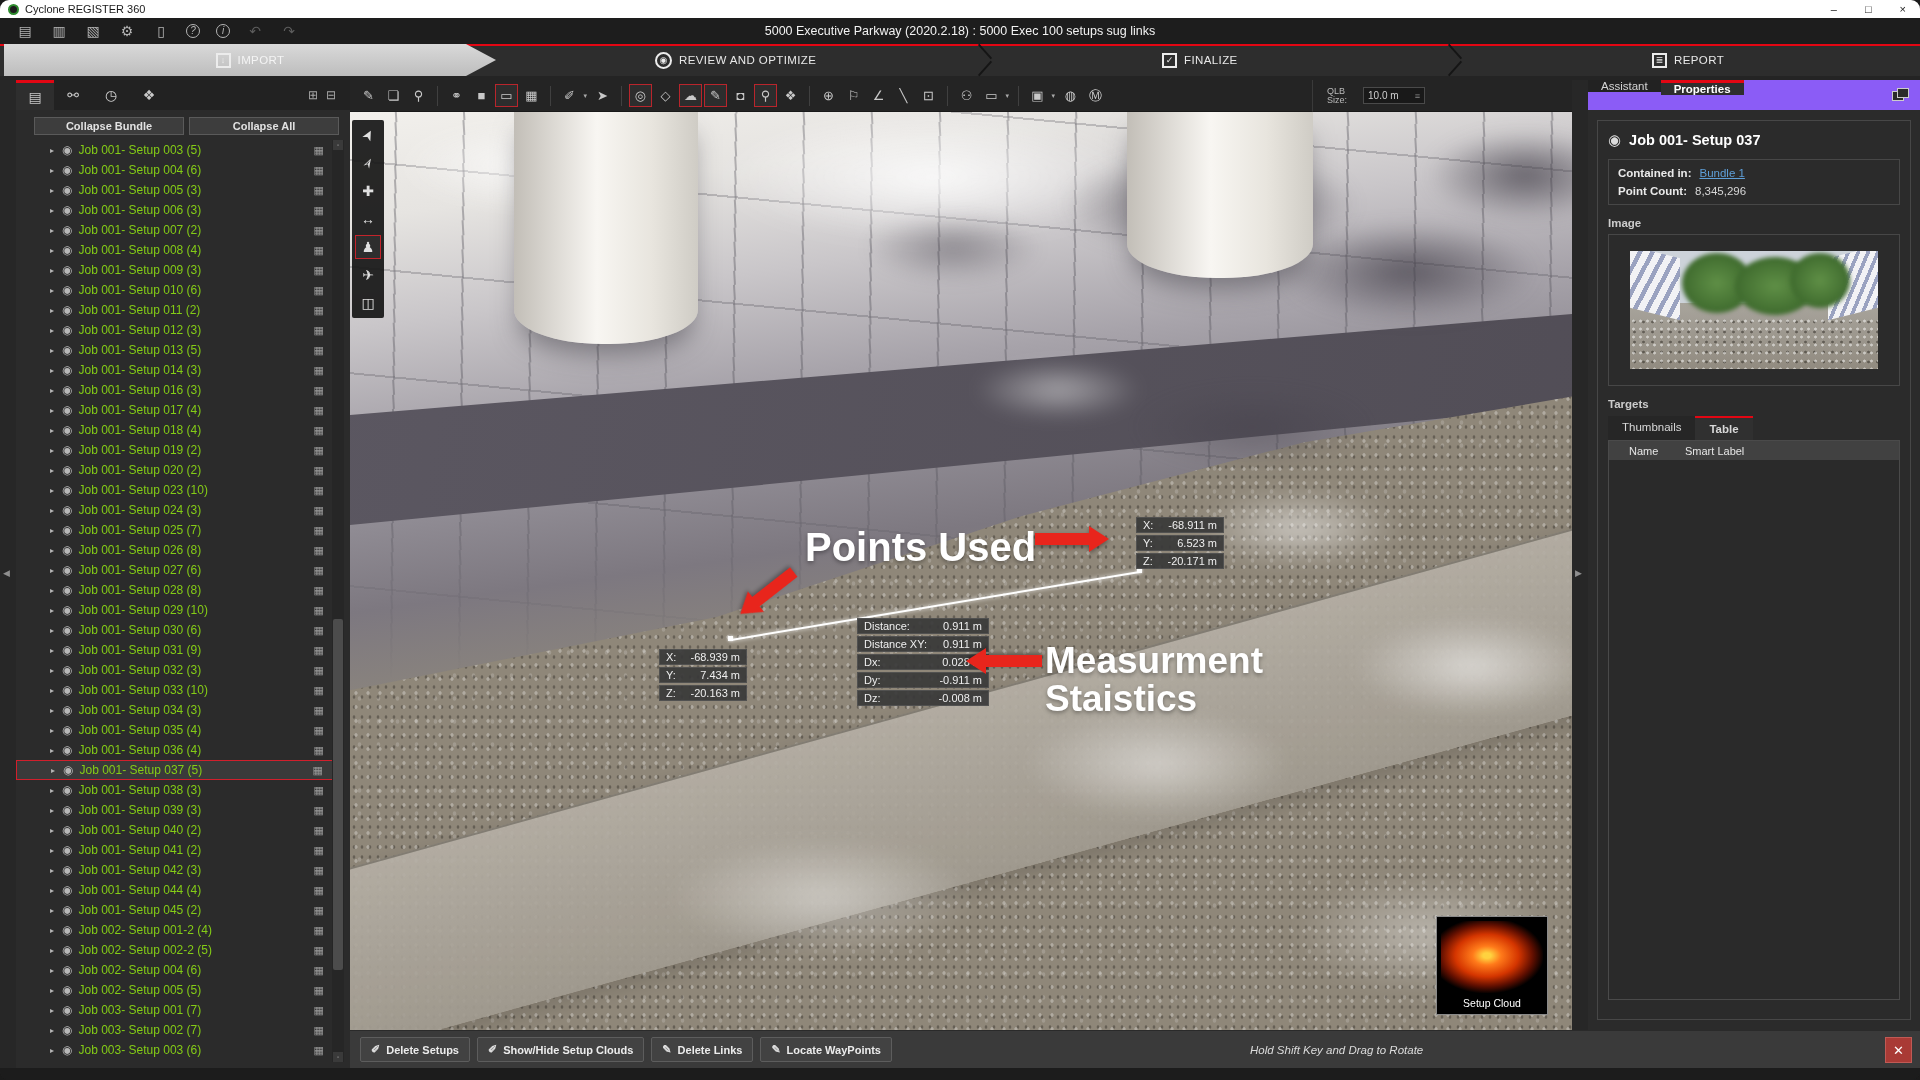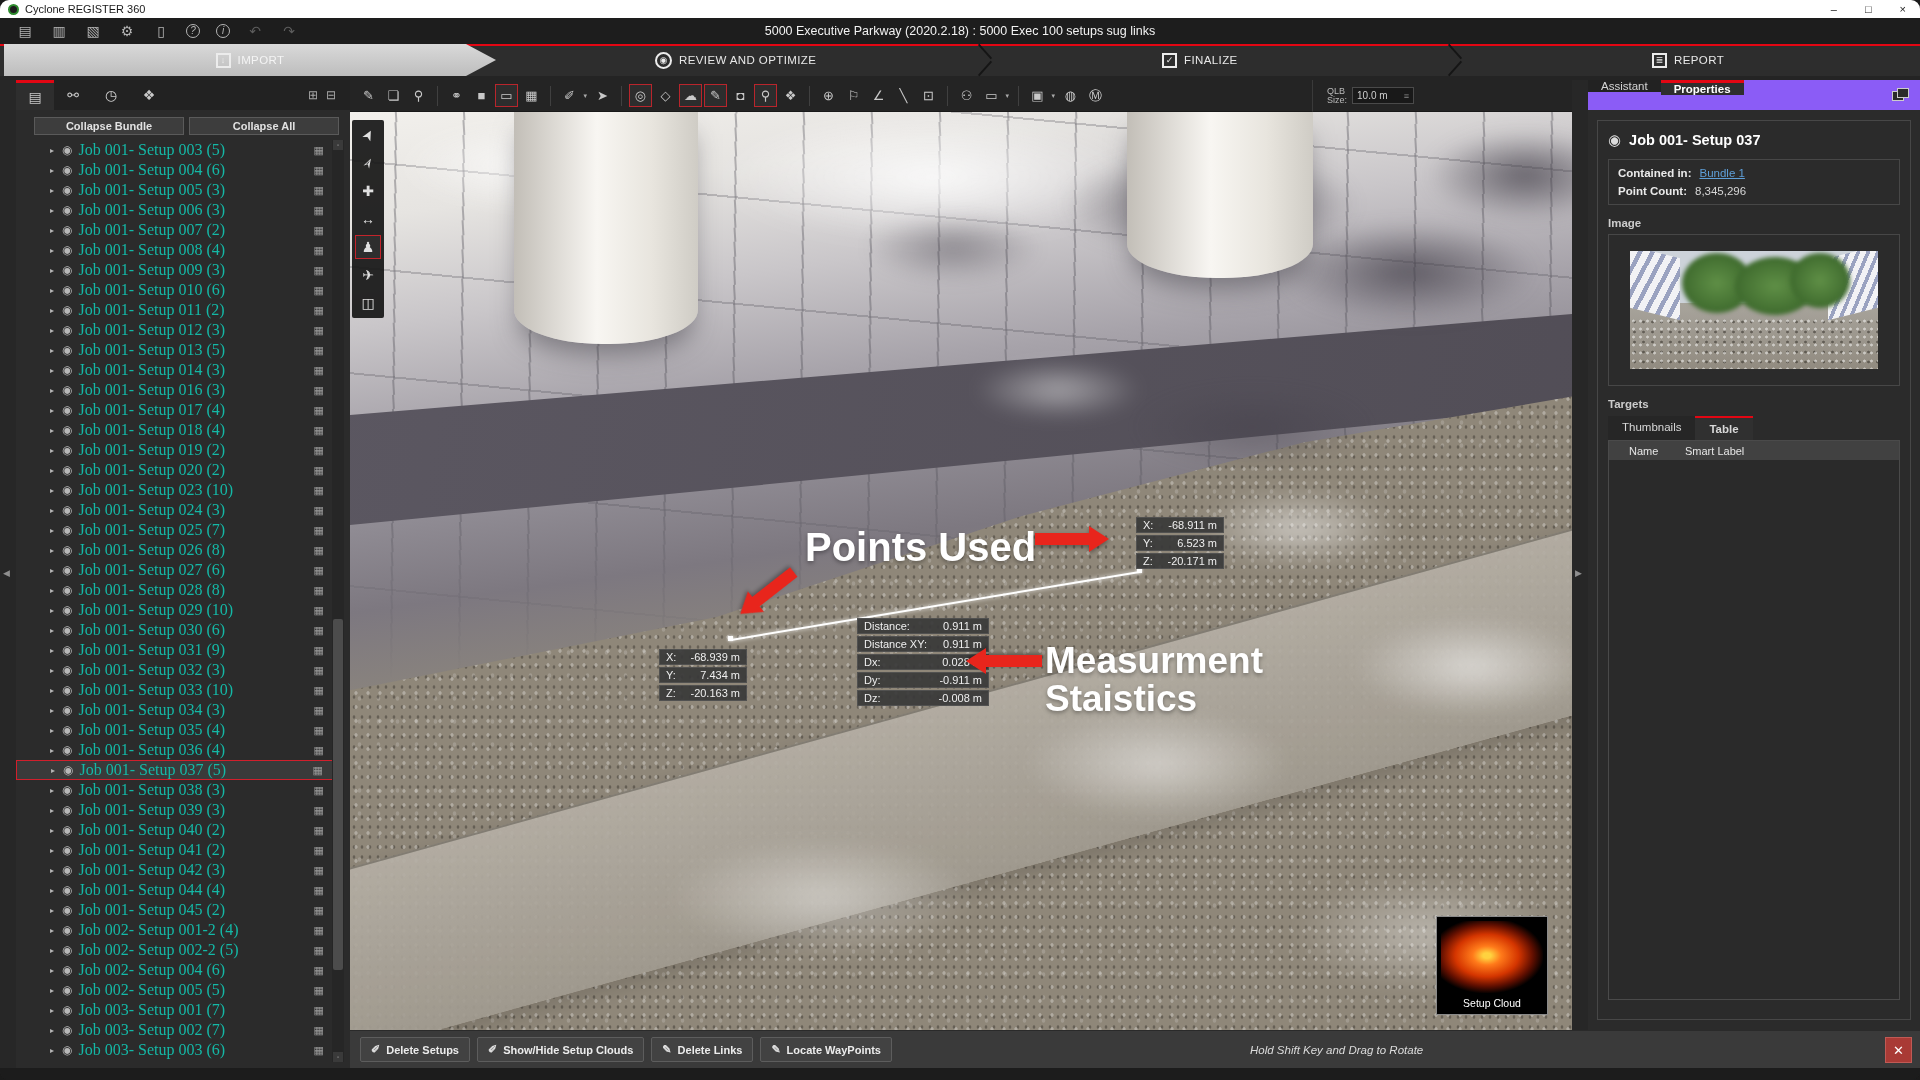--- a/index.html
+++ b/index.html
@@ -57,40 +57,40 @@
   .sb-mini { margin-left:auto; display:flex; gap:8px; align-items:center; padding-right:14px; }
   .sb-mini span { color:#a8a8a8; font-size:12px; }
   .sb-btnrow { position:absolute; left:18px; top:37px; display:flex; gap:5px; }
   .sb-btn { width:150px; height:18px; background:#3d3d3d; border:1px solid #5a5a5a; color:#e2e2e2;
             font-size:11px; font-weight:bold; display:flex; align-items:center; justify-content:center; }
   .sb-list { position:absolute; left:0; top:60px; width:318px; height:922px; overflow:hidden; }
   .srow { height:20px; display:flex; align-items:center; padding-left:34px; }
   .srow.selected { border:1px solid #d21f2c; background:#3a3a3a; }
   .tw { color:#b5b5b5; font-size:8px; width:12px; }
   .ti { color:#b8b8b8; font-size:12px; margin:0 6px 0 0; }
-  .tl { color:#14b8a6; font-size:16px; flex:1; white-space:nowrap;font-family:Liberation Serif, serif; }
+  .tl { color:#84cc16; font-size:12px; flex:1; white-space:nowrap; }
   .tim { color:#9a9a9a; font-size:11px; margin-right:10px; }
   .sb-scroll { position:absolute; right:6px; top:60px; width:12px; height:922px; background:#262626; }
   .sb-scroll .btn { position:absolute; left:1px; width:10px; height:10px; background:#3a3a3a;
                     color:#9a9a9a; font-size:6px; display:flex; align-items:center; justify-content:center; }
   .sb-scroll .btn.b { bottom:0; } .sb-scroll .btn.t { top:0; }
   .sb-thumb { position:absolute; left:1px; top:52%; width:10px; height:38%; background:#4c4c4c; border-radius:2px; }
 
   
   .viewport { position:absolute; left:350px; top:80px; width:1222px; height:950px; }
   .vtoolbar { position:absolute; left:0; top:0; width:100%; height:32px; background:#242424;
               border-bottom:1px solid #191919; display:flex; align-items:center; padding-left:6px; }
   .tbi { width:23px; height:23px; margin:0 1px; display:flex; align-items:center; justify-content:center;
          color:#c9c9c9; font-size:13px; border:1px solid transparent; position:relative; }
   .tbi.hl { border-color:#b9252c; background:#2d2d2d; }
   .tbi.sep { width:1px; height:20px; background:#404040; margin:0 6px; border:none; }
   .tbi .caret { display:none; }
   .tbi.has-dd .caret { display:block; position:absolute; right:-7px; top:7px; font-size:7px; color:#aaa; }
   .tbi.has-dd { margin-right:9px; }
-  .qlb { display:flex; align-items:center; gap:5px; margin-left:8px; }
+  .qlb { display:flex; align-items:center; gap:16px; margin-left:8px; }
   .qlb .lab { font-size:9px; line-height:9px; color:#bbbbbb; }
   .qlb .val { width:62px; height:17px; background:#191919; border:1px solid #4a4a4a; color:#cfcfcf;
               font-size:10px; display:flex; align-items:center; justify-content:space-between; padding:0 4px; }
   .qlb .val .st { color:#8a8a8a; font-size:9px; }
 
   .canvas { position:absolute; left:0; top:32px; width:1222px; height:918px; overflow:hidden; background:#8e887e; }
 
   
   .sc-base { position:absolute; inset:0;
     background:linear-gradient(172deg,#f2f0ec 0%,#e6e4e1 10%,#c9c6c9 20%,#a7a3aa 30%,#908c94 38%,#7d7880 46%,#8b857d 55%,#968e82 70%,#8e867a 100%); }

